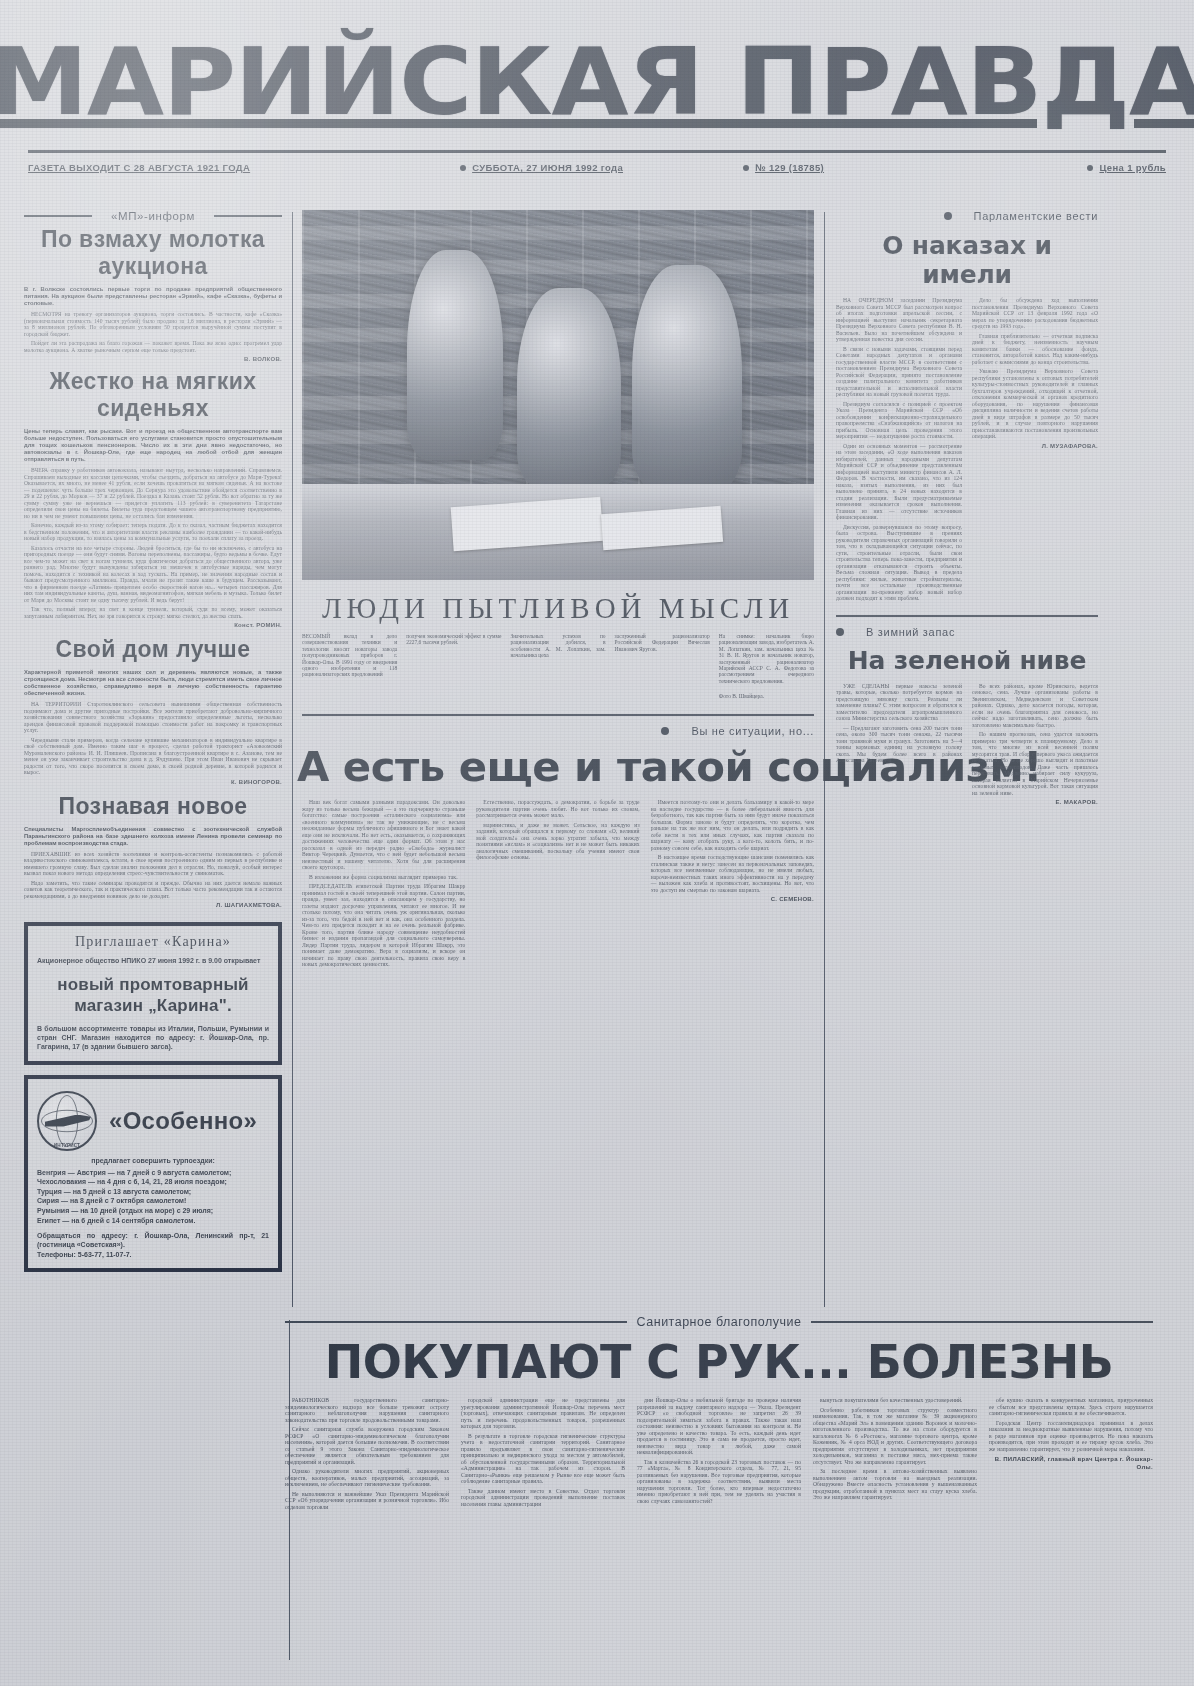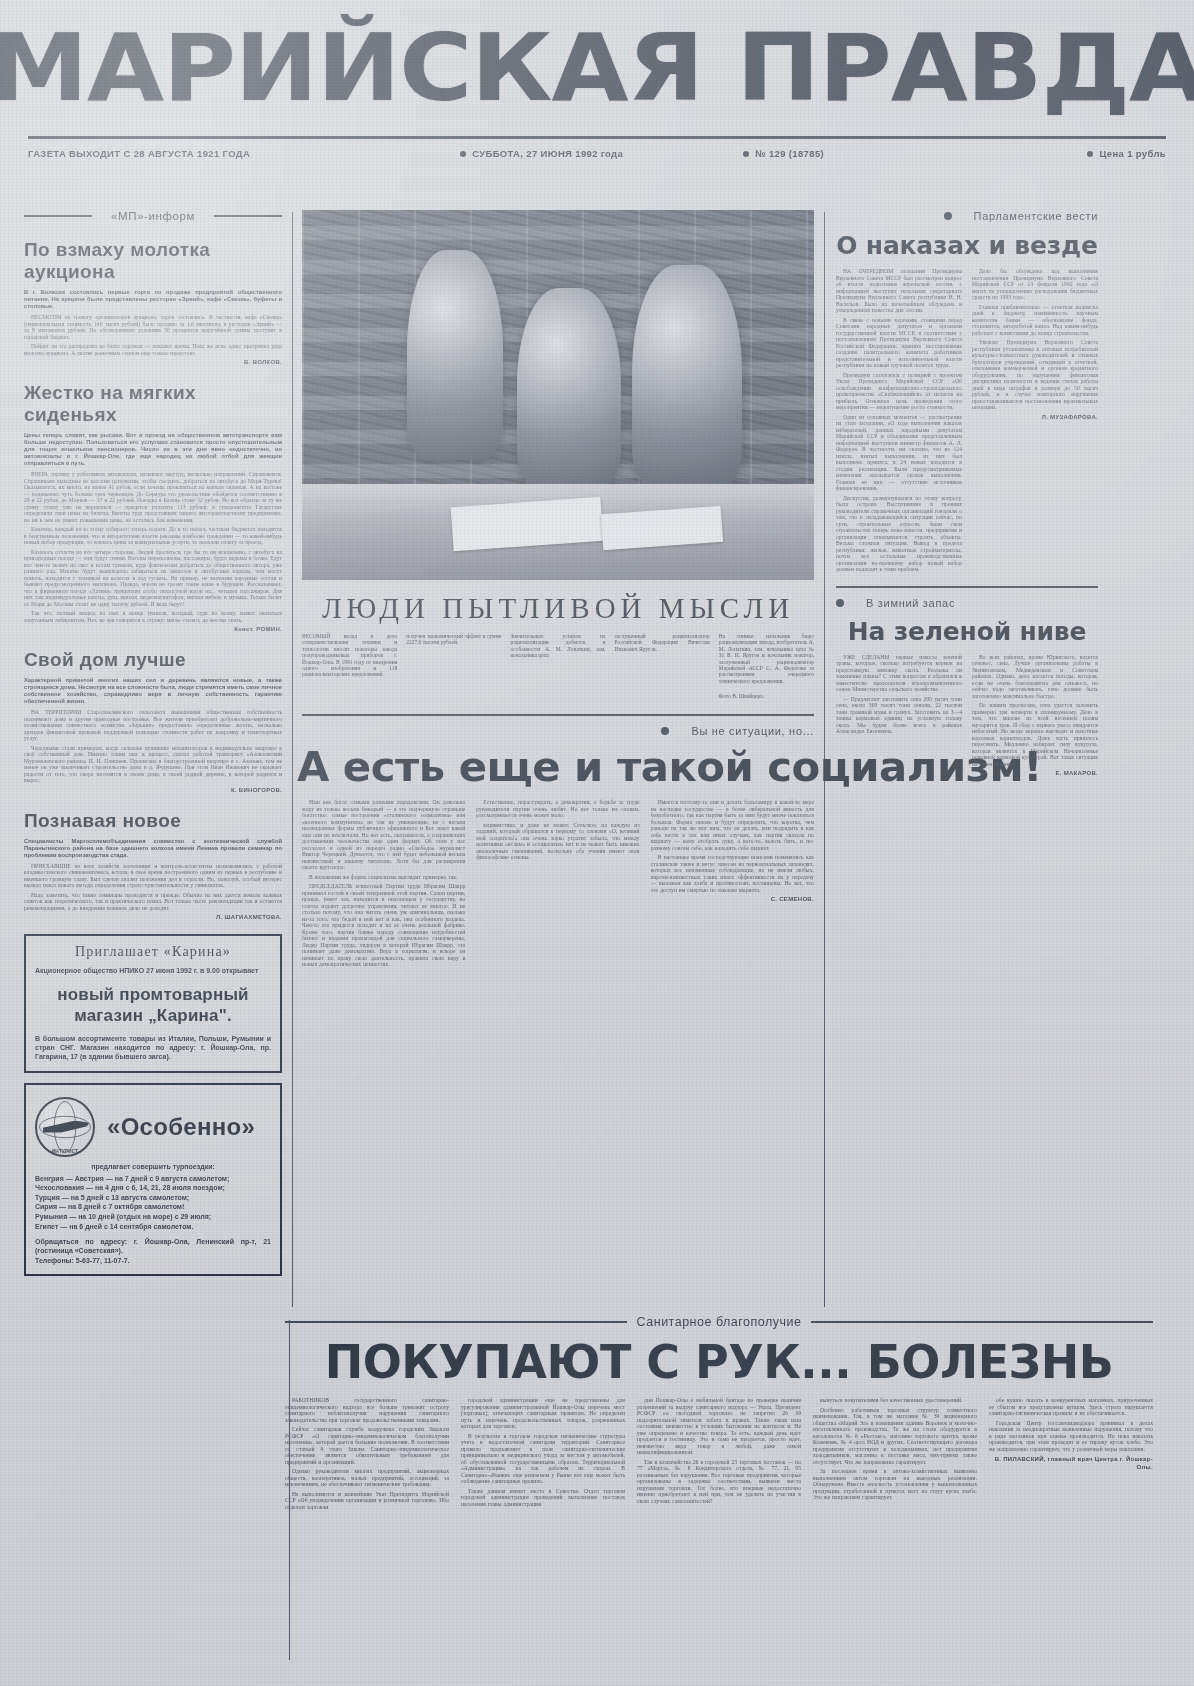--- a/index.html
+++ b/index.html
@@ -40,21 +40,21 @@
       repeating-linear-gradient(0deg, rgba(40,48,62,.05) 0px, rgba(40,48,62,.05) 1px, rgba(255,255,255,0) 1px, rgba(255,255,255,0) 3px),
       repeating-linear-gradient(90deg, rgba(40,48,62,.04) 0px, rgba(40,48,62,.04) 1px, rgba(255,255,255,0) 1px, rgba(255,255,255,0) 4px);
     pointer-events: none;
     z-index: 61;
     opacity: .7;
   }
 
   
   .masthead {
     position: absolute;
-    left: 28px; top: 20px; width: 1138px;
+    left: 28px; top: 34px; width: 1138px; text-decoration: underline;
   }
   .masthead-title {
     font-family: "DejaVu Sans", sans-serif;
     font-weight: 700;
     font-size: 93px;
     line-height: 96px;
     letter-spacing: -1px;
     color: #1a2230;
     text-align: center;
     transform: scaleX(1.07);
@@ -150,26 +150,26 @@
     height: 2px;
     background: #2b3441;
   }
   .rubric-dot {
     display: flex; align-items: center; gap: 22px;
     font-size: 11px; letter-spacing: .7px; color: #1d2634;
   }
   .rubric-dot .bullet { width: 8px; height: 8px; margin: 0; }
 
   .hd-med {
-    text-align: left;
-    font-size: 19px;
+    text-align: center;
+    font-size: 23px;
     font-weight: 700;
     letter-spacing: .4px;
     color: #171f2b;
-    margin: 17px 0 6px;
+    margin: 4px 0 6px;
   }
 
   
   .photo {
     width: 100%;
     height: 100%;
     background:
       linear-gradient(180deg, rgba(20,26,36,.12), rgba(20,26,36,.45)),
       repeating-linear-gradient(12deg, #4a5260 0px, #59616f 3px, #3c434f 6px, #5d6573 9px),
       #4e5663;
@@ -250,21 +250,21 @@
     text-align: center;
     font-size: 12.5px;
     letter-spacing: .5px;
     color: #1d2634;
     display: flex; align-items: center; gap: 10px;
   }
   .section-label .dash { flex: 1; height: 2px; background: #2b3441; }
 
   
   .ad-box {
-    border: 2px solid #0f172a;
+    border: 4px solid #0f172a;
     padding: 8px 9px 9px;
     background: rgba(255,255,255,.06);
   }
   .ad-title {
     text-align: center;
     font-family: "Liberation Serif", serif;
     font-size: 14px;
     letter-spacing: 1.2px;
     color: #1b2330;
     margin-bottom: 6px;
@@ -506,21 +506,21 @@
 
     <div class="col" style="left:812px; top:0; width:262px;">
 
       <div style="display:flex; justify-content:flex-end;">
         <span class="rubric-dot">
           <i class="bullet"></i>
           <span>Парламентские вести</span>
         </span>
       </div>
 
-      <div class="hd-big-right" style="margin:9px 0 8px;">О наказах и везде</div>
+      <div class="hd-big-right" style="margin:9px 0 8px;">О наказах и имели</div>
 
       <div style="display:flex; gap:10px;">
         <div class="txt blur" style="flex:1;">
           <p>НА ОЧЕРЕДНОМ заседании Президиума Верховного Совета МССР был рассмотрен вопрос об итогах подготовки апрельской сессии, с информацией выступил начальник секретариата Президиума Верховного Совета республики В. Н. Васильев. Было на почетнейшем обсуждена и утвержденная повестка дня сессии.</p>
           <p>В связи с новыми задачами, стоящими перед Советами народных депутатов и органами государственной власти МССР, в соответствии с постановлением Президиума Верховного Совета Российской Федерации, принято постановление создание палитрального комитета работников представительной и исполнительной власти республики на новый грузовой полетах труда.</p>
           <p>Президиум согласился с позицией с проектом Указа Президента Марийской ССР «Об освобождении конфискационно-страхнадельного правопреемства «Снабжающийся» от налогов на прибыль. Основная цель проведения этого мероприятия — недопущение роста стоимости.</p>
           <p>Один из основных моментов — рассмотрение на этом заседании, «О ходе выполнения наказов избирателей, данных народными депутатам Марийской ССР и объединение представленным информацией выступили министр финансов А. Л. Федоров. В частности, им сказано, что из 124 наказа, взятых выполнения, из них был выполнено принята, в 24 новых находятся в стадии реализации. Были предусматриваемые изменения оказывается сроков выполнения. Главная из них — отсутствие источников финансирования.</p>
           <p>Дискуссия, развернувшаяся по этому вопросу, была острова. Выступившие в прениях руководители справочных организаций говорили о том, что в складывающейся ситуации сейчас, по сути, строительные отрасли, были свои строительства теперь пока-занести, предприятия и организации отказываются строить объекты. Весьма сложная ситуация. Вывод в предела республики: жилые, животные стройматериалы, почти все остальные производственные организации по-прежнему набор новый набор должен подходят к этим проблем.</p>
         </div>
         <div style="flex:1;">

